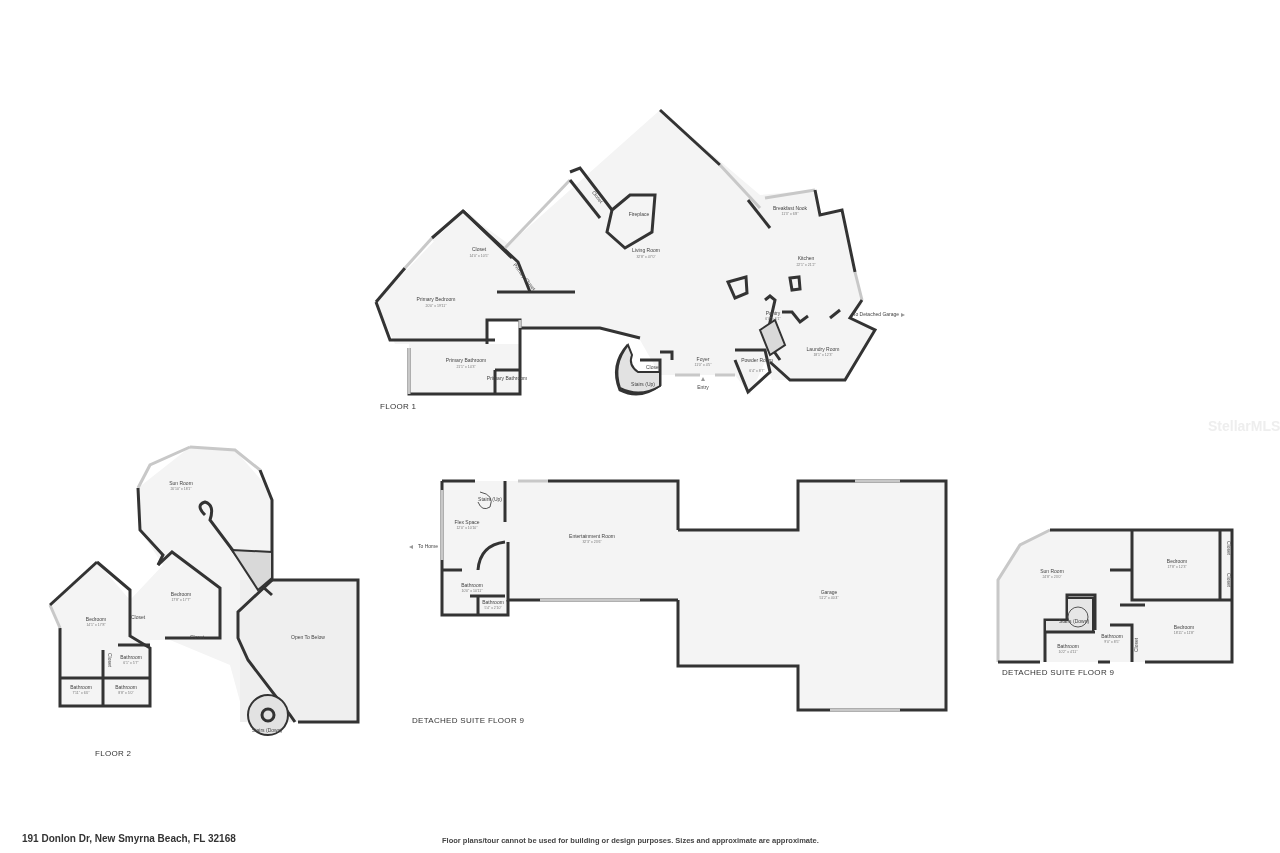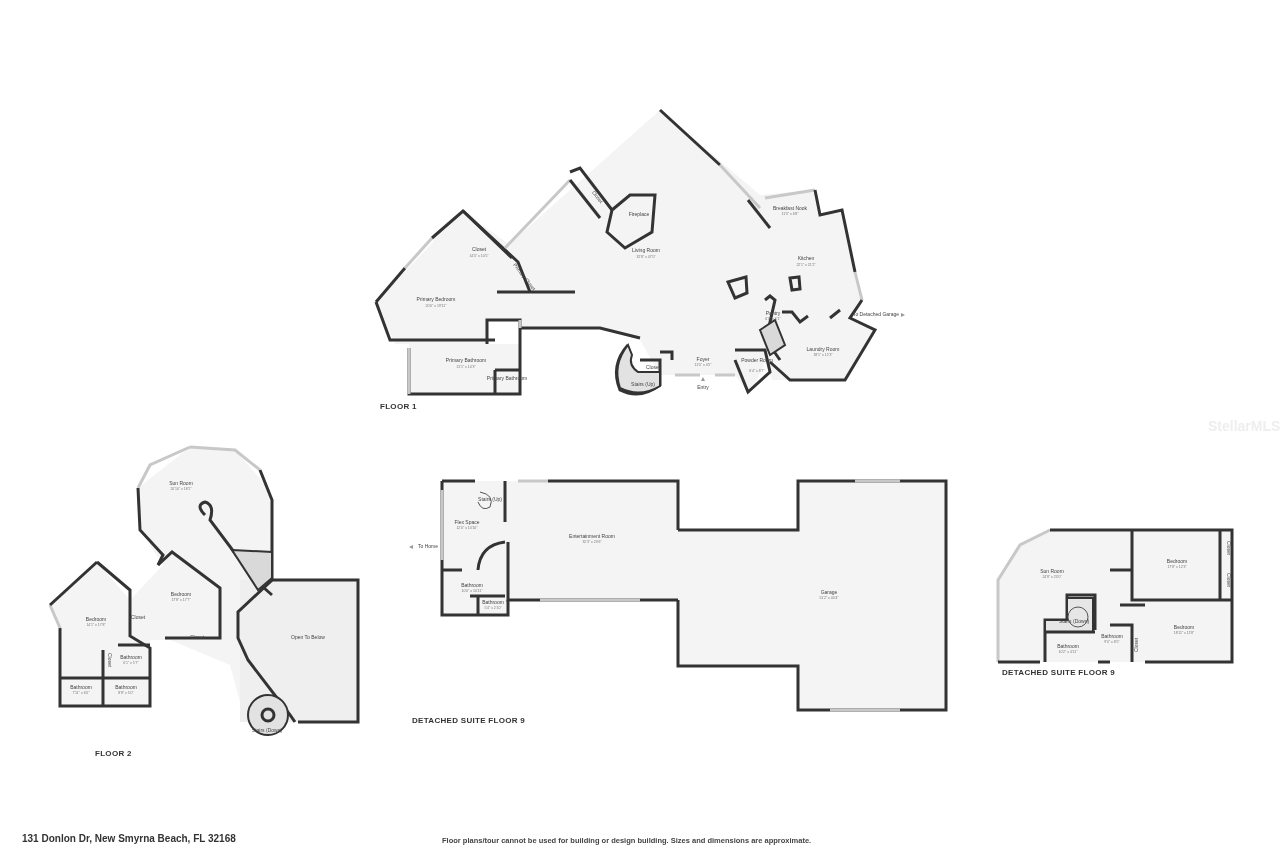--- a/index.html
+++ b/index.html
@@ -4,21 +4,21 @@
 <style>
   html,body{margin:0;padding:0;background:#ffffff;}
   body{width:1280px;height:853px;position:relative;overflow:hidden;font-family:"Liberation Sans",sans-serif;}
   svg{position:absolute;left:0;top:0;}
   .room{fill:#f4f4f4;stroke:none;}
   .wall{fill:none;stroke:#333333;stroke-width:3;stroke-linejoin:miter;}
   .win{fill:none;stroke:#c8c8c8;stroke-width:3;}
   .shade{fill:#d9d9d9;stroke:#333;stroke-width:2;}
   .lbl{font-size:5px;fill:#444;text-anchor:middle;font-family:"Liberation Sans",sans-serif;}
   .dim{font-size:3.5px;fill:#777;text-anchor:middle;font-family:"Liberation Sans",sans-serif;}
-  .title{position:absolute;font-weight:bold;font-size:8px;color:#333;letter-spacing:0.3px;}
+  .title{position:absolute;font-weight:normal;font-size:8px;color:#333;letter-spacing:0.3px;}
   .footer-left{position:absolute;left:22px;top:833px;font-size:10px;font-weight:bold;color:#333;}
   .footer-right{position:absolute;left:442px;top:836px;font-size:7.5px;font-weight:bold;color:#444;}
   .watermark{position:absolute;left:1208px;top:418px;font-size:14px;font-weight:bold;color:#eeeeee;}
 </style>
 </head>
 <body>
 
 <svg width="1280" height="853" viewBox="0 0 1280 853">
 
   <g>
@@ -206,14 +206,14 @@
   </g>
 </svg>
 
 <div class="title" style="left:380px;top:402px;">FLOOR 1</div>
 <div class="title" style="left:50px;top:749px;margin-left:45px;">FLOOR 2</div>
 <div class="title" style="left:412px;top:716px;">DETACHED SUITE FLOOR 9</div>
 <div class="title" style="left:1002px;top:668px;">DETACHED SUITE FLOOR 9</div>
 
 <div class="watermark">StellarMLS</div>
 
-<div class="footer-left">131 Donlon Dr, New Smyrna Beach, FL 32168</div>
-<div class="footer-right">Floor plans/tour cannot be used for building or design building. Sizes and dimensions are approximate.</div>
+<div class="footer-left">191 Donlon Dr, New Smyrna Beach, FL 32168</div>
+<div class="footer-right">Floor plans/tour cannot be used for building or design purposes. Sizes and approximate are approximate.</div>
 
 </body></html>

